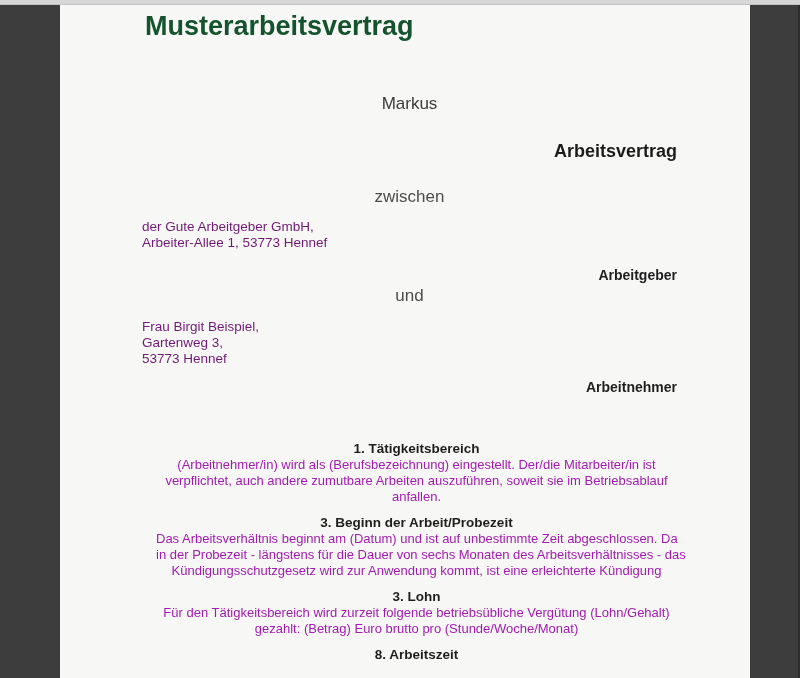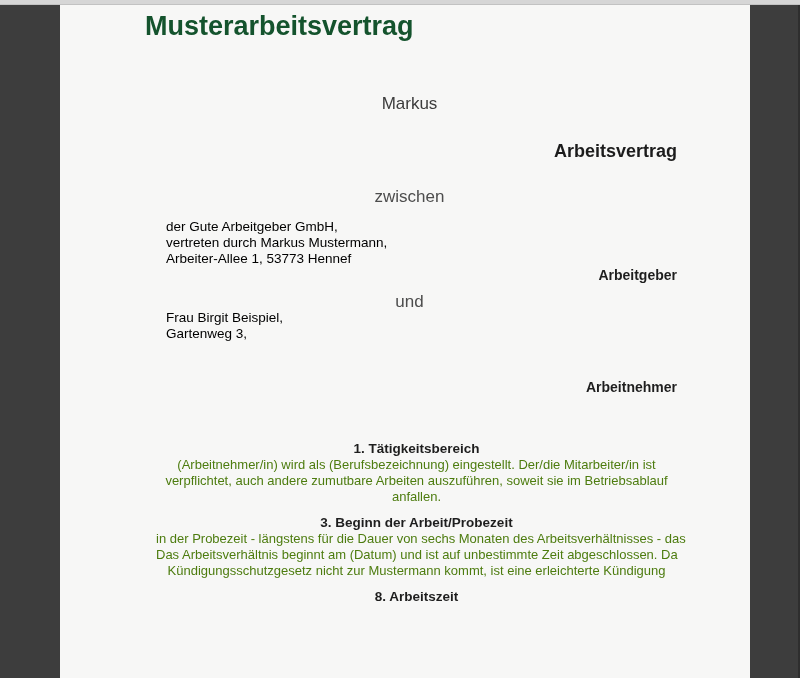--- a/index.html
+++ b/index.html
@@ -35,36 +35,36 @@
     position:absolute;left:145px;top:11px;z-index:3;
     font-size:27px;font-weight:bold;color:#14532d;letter-spacing:0px;
     white-space:nowrap;
   }
   .cblock{position:absolute;left:142px;width:535px;z-index:3;}
   .center{text-align:center;}
   .sub-small{top:94px;font-size:17px;color:#3c3c3c;}
   .sub-bold{top:141px;font-size:18px;font-weight:bold;color:#1c1c1c;text-align:right;}
   .connector{font-size:17px;color:#4d4d4d;}
   .pos-zwischen{top:187px;}
-  .pos-und{top:292px;}
-  .addr{font-size:13.5px;line-height:16px;color:#000000;margin-left:24px;}
+  .pos-und{top:286px;}
+  .addr{font-size:13.5px;line-height:16px;color:#701a75;}
   .pos-employer{top:219px;}
-  .pos-employee{top:310px;}
+  .pos-employee{top:319px;}
   .role-label{text-align:right;font-size:14px;font-weight:bold;color:#1e1e1e;}
   .pos-role-employer{top:267px;}
   .pos-role-employee{top:379px;}
   .pos-sections{top:441px;}
   .section{margin-bottom:10px;margin-left:14px;}
   .sec-head{
     font-size:13.5px;font-weight:bold;line-height:16px;
     text-align:center;color:#1e1e1e;white-space:nowrap;
   }
   .sec-line{
     font-size:13px;line-height:16px;text-align:center;
-    color:#4d7c0f;white-space:nowrap;
+    color:#a21caf;white-space:nowrap;
   }
 </style>
 </head>
 <body>
 
 <span class="watermark">blog</span>
 
 <div class="top-strip"></div>
 <div class="sidebar-left"></div>
 <div class="sidebar-right"></div>
@@ -73,42 +73,47 @@
 
 <div class="doc-title">Musterarbeitsvertrag</div>
 
 <div class="cblock center sub-small">Markus</div>
 <div class="cblock center sub-bold">Arbeitsvertrag</div>
 
 <div class="cblock center connector pos-zwischen">zwischen</div>
 
 <div class="cblock addr pos-employer">
   <div>der Gute Arbeitgeber GmbH,</div>
-  <div>vertreten durch Markus Mustermann,</div>
   <div>Arbeiter-Allee 1, 53773 Hennef</div>
 </div>
 <div class="cblock role-label pos-role-employer">Arbeitgeber</div>
 
 <div class="cblock center connector pos-und">und</div>
 
 <div class="cblock addr pos-employee">
   <div>Frau Birgit Beispiel,</div>
   <div>Gartenweg 3,</div>
+  <div>53773 Hennef</div>
 </div>
 <div class="cblock role-label pos-role-employee">Arbeitnehmer</div>
 
 <div class="cblock pos-sections" id="sections">
     <div class="section">
       <div class="sec-head">1. Tätigkeitsbereich</div>
       <div class="sec-line">(Arbeitnehmer/in) wird als (Berufsbezeichnung) eingestellt. Der/die Mitarbeiter/in ist</div>
       <div class="sec-line">verpflichtet, auch andere zumutbare Arbeiten auszuführen, soweit sie im Betriebsablauf</div>
       <div class="sec-line">anfallen.</div>
     </div>
     <div class="section">
       <div class="sec-head">3. Beginn der Arbeit/Probezeit</div>
+      <div class="sec-line">Das Arbeitsverhältnis beginnt am (Datum) und ist auf unbestimmte Zeit abgeschlossen. Da</div>
       <div class="sec-line">in der Probezeit - längstens für die Dauer von sechs Monaten des Arbeitsverhältnisses - das</div>
-      <div class="sec-line">Das Arbeitsverhältnis beginnt am (Datum) und ist auf unbestimmte Zeit abgeschlossen. Da</div>
-      <div class="sec-line">Kündigungsschutzgesetz nicht zur Mustermann kommt, ist eine erleichterte Kündigung</div>
+      <div class="sec-line">Kündigungsschutzgesetz wird zur Anwendung kommt, ist eine erleichterte Kündigung</div>
+    </div>
+    <div class="section">
+      <div class="sec-head">3. Lohn</div>
+      <div class="sec-line">Für den Tätigkeitsbereich wird zurzeit folgende betriebsübliche Vergütung (Lohn/Gehalt)</div>
+      <div class="sec-line">gezahlt: (Betrag) Euro brutto pro (Stunde/Woche/Monat)</div>
     </div>
     <div class="section">
       <div class="sec-head">8. Arbeitszeit</div>
     </div>
   </div>
 
 </body></html>

